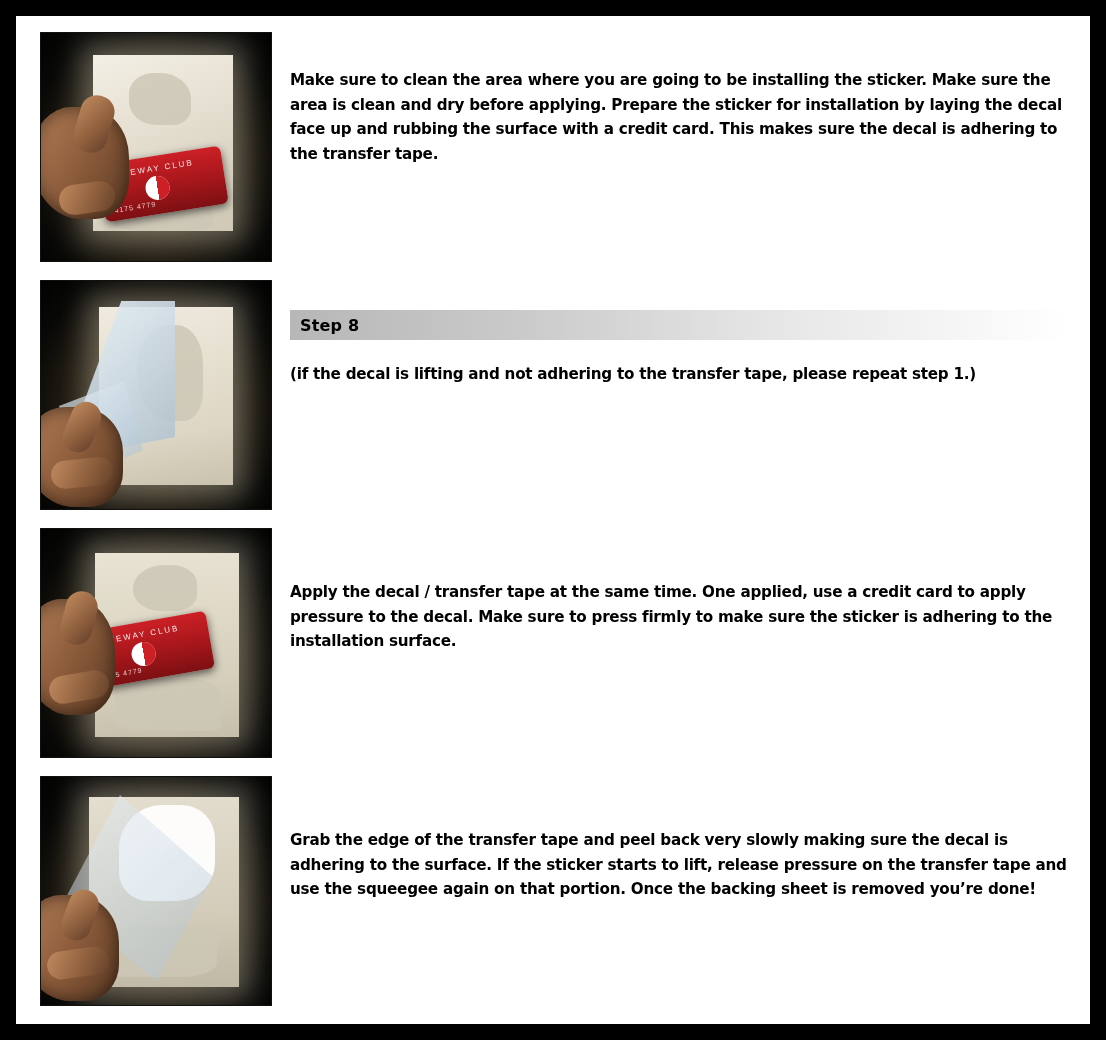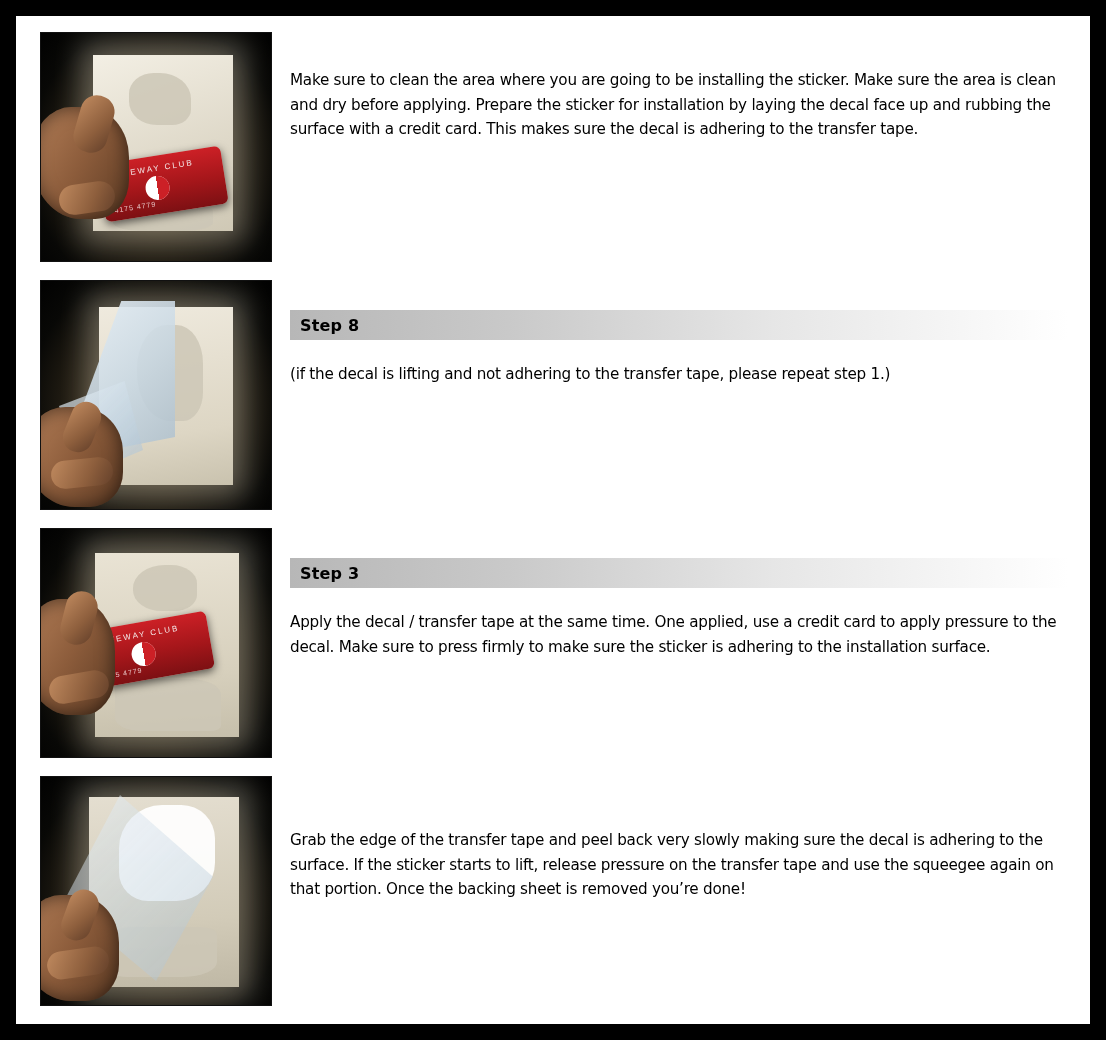--- a/index.html
+++ b/index.html
@@ -157,21 +157,21 @@
     font-family: "DejaVu Sans", sans-serif;
     font-weight: bold;
     font-size: 16px;
     color: #000;
     letter-spacing: .2px;
   }
 
   .body-text {
     margin-top: 22px;
     font-family: "DejaVu Sans", sans-serif;
-    font-weight: normal;
+    font-weight: bold;
     font-size: 15.2px;
     line-height: 1.62;
     color: #000;
     letter-spacing: -.25px;
   }
   .body-text p { margin: 0; }
   .body-text p + p { margin-top: 16px; }
 
   .row-1 .text-col { padding-top: 14px; }
   .row-2 .text-col { padding-top: 30px; }
@@ -248,23 +248,20 @@
             <div class="swirl"></div>
             <div class="cardnum">4175 4779</div>
           </div>
 
           <div class="hand" style="left:-16px; top:70px; width:90px; height:116px;"></div>
           <div class="finger" style="left:22px; top:62px; width:32px; height:54px; transform:rotate(14deg);"></div>
           <div class="finger" style="left:8px; top:144px; width:60px; height:28px; transform:rotate(-10deg);"></div>
         </div>
 
         <div class="text-col">
-          <div class="step-banner">
-            <span class="label">Step 3</span>
-          </div>
           <div class="body-text">
             <p>Apply the decal / transfer tape at the same time.  One applied, use a credit card to apply pressure to the decal.  Make sure to press firmly to make sure the sticker is adhering to the installation surface.</p>
           </div>
         </div>
       </div>
 
       <div class="step-row row-4">
         <div class="photo">
           <div class="glow"></div>
           <div class="paper" style="left:48px; top:20px; width:150px; height:190px; background:linear-gradient(175deg,#e4ded0 0%,#d2cbb8 65%,#bfb8a5 100%);"></div>

